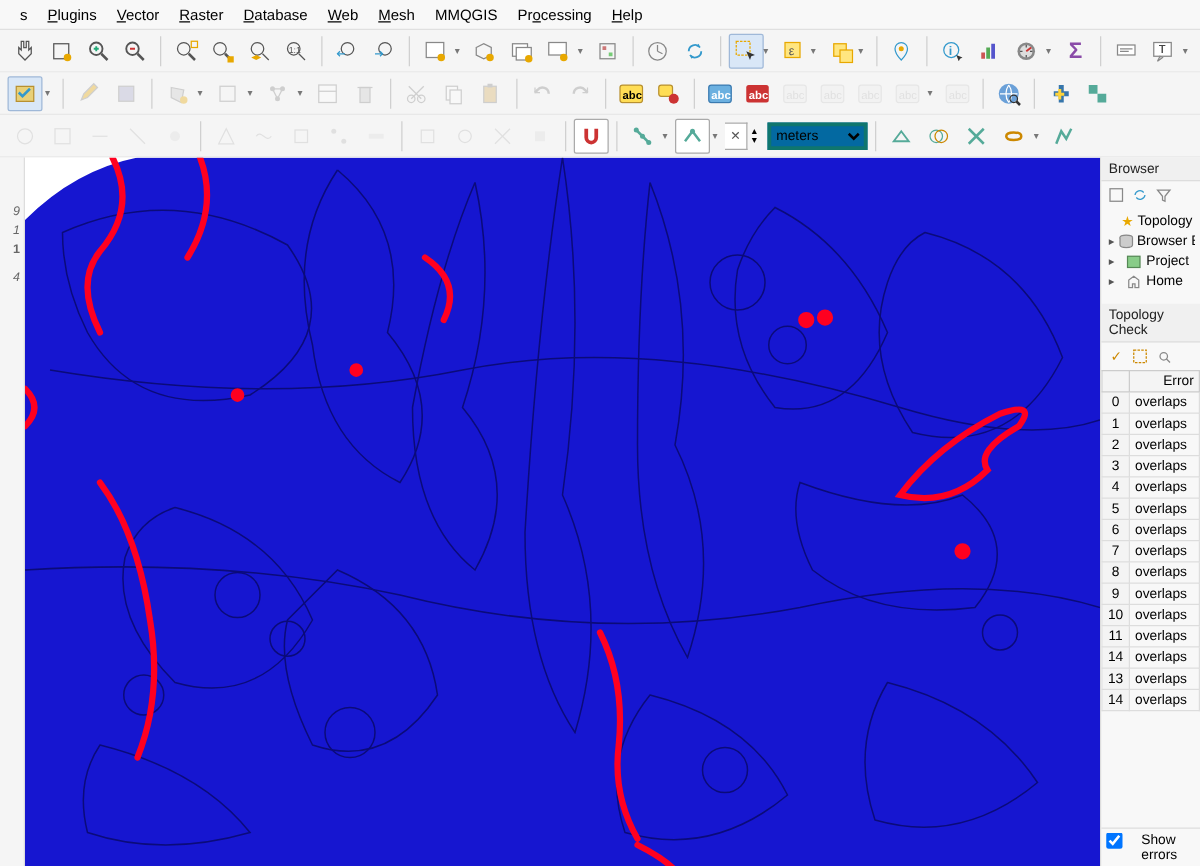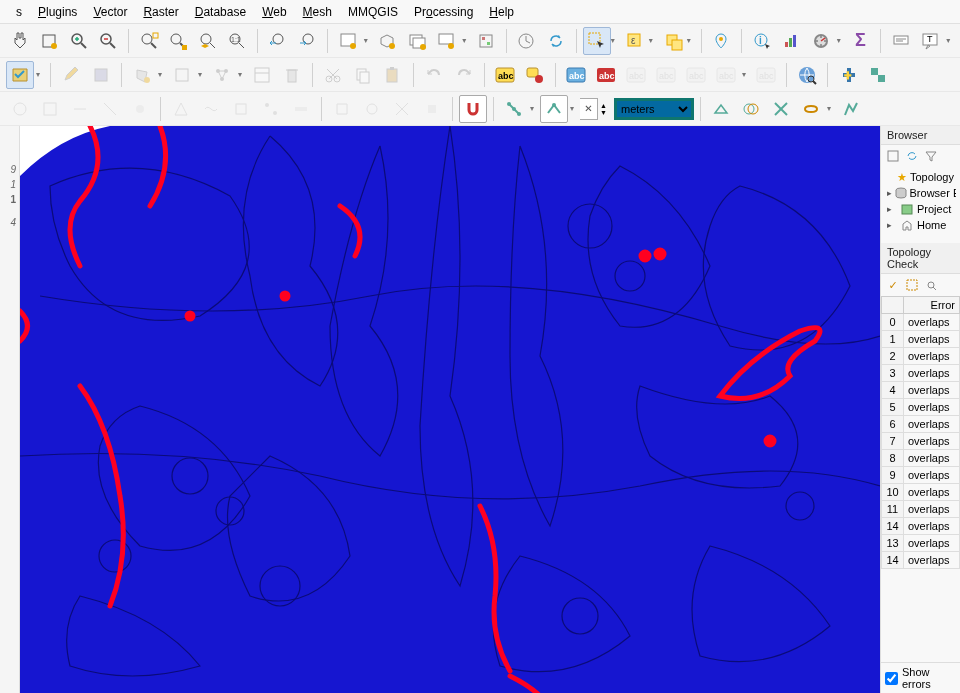--- a/index.html
+++ b/index.html
@@ -34,21 +34,21 @@
   .panel-tools span { width:16px; height:16px; display:inline-flex; align-items:center; justify-content:center; }
   
   .tree-item { display:flex; align-items:center; gap:3px; padding:1px 2px; white-space:nowrap; overflow:hidden; }
   .tree-icon { width:14px; height:14px; display:inline-flex; align-items:center; justify-content:center; font-size:11px; }
   .tree-toggle { width:10px; font-size:9px; color:#555; }
   
   .error-table { width:100%; border-collapse:collapse; font-size:11px; }
   .error-table th { background:#f4f4f4; border:1px solid #ccc; padding:2px 4px; font-weight:normal; text-align:right; }
   .error-table td { border:1px solid #ddd; padding:2px 4px; text-align:left; }
   .error-table td.idx { background:#f4f4f4; text-align:center; }
-  .chk { display:flex; align-items:center; gap:4px; padding:3px 4px; border-top:1px solid #ddd; }
+  .chk { display:flex; align-items:flex-start; gap:15px; padding:3px 4px; border-top:1px solid #ddd; }
   
   .ico svg { display:block; }
 </style>
 </head>
 <body>
 
 <div class="menubar">
   <span class="menubar-item"><span>s</span></span>
   <span class="menubar-item"><u>P</u>lugins</span>
   <span class="menubar-item"><u>V</u>ector</span>

